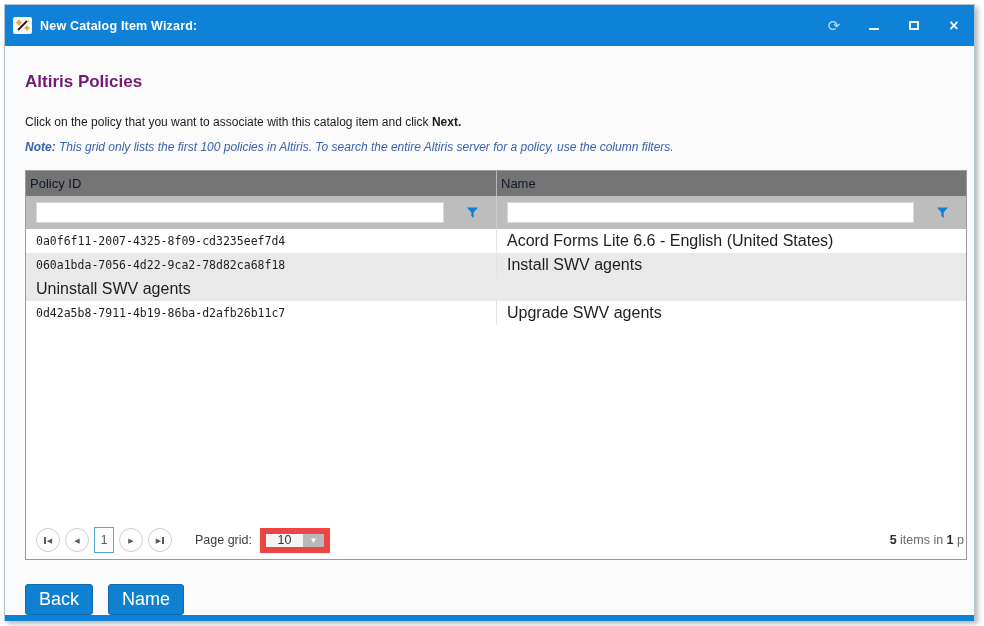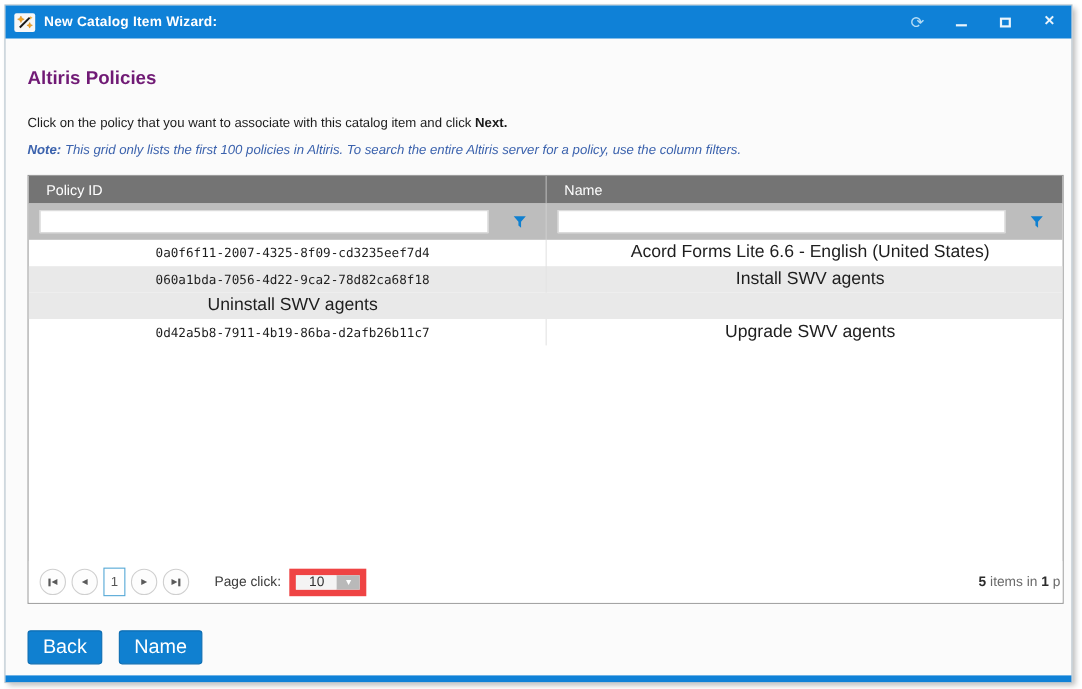--- a/index.html
+++ b/index.html
@@ -14,21 +14,21 @@
     position: absolute;
     left: 4px; top: 4px; right: 9px; bottom: 5px;
     background: #fbfbfb;
     border: 1px solid #b4c2cc;
     box-shadow: 3px 3px 5px rgba(0,0,0,0.28);
     display: flex;
     flex-direction: column;
   }
   
   .titlebar {
-    height: 30px;
+    height: 41px;
     background: #0f81d7;
     display: flex;
     align-items: center;
     padding: 0 12px 0 8px;
     flex: 0 0 auto;
   }
   .app-icon {
     width: 19px; height: 17px;
     background: #f7f7f7;
     border-radius: 2px;
@@ -86,24 +86,24 @@
     height: 390px;
     border: 1px solid #9b9b9b;
     background: #ffffff;
     display: flex;
     flex-direction: column;
     overflow: hidden;
   }
   .grid-header { display: flex; height: 25px; background: #747474; flex: 0 0 auto; }
   .grid-header .hcell {
     width: 50%;
-    color: #ffffff;
+    color: #0f172a;
     font-size: 13px;
     line-height: 25px;
-    padding-left: 16px;
+    padding-left: 4px;
     cursor: pointer;
   }
   .grid-header .hcell + .hcell { border-left: 1px solid #b8b8b8; }
   .filter-row { display: flex; height: 33px; background: #bdbdbd; flex: 0 0 auto; }
   .fcell {
     width: 50%;
     display: flex;
     align-items: center;
     padding: 0 14px 0 10px;
   }
@@ -117,21 +117,21 @@
     padding: 0 4px;
     outline: none;
     margin-right: 18px;
   }
   .funnel-btn {
     width: 20px; height: 21px;
     display: flex; align-items: center; justify-content: center;
     cursor: pointer;
   }
   .rows { flex: 0 0 auto; }
-  .grid-row { display: flex; height: 24px; cursor: pointer; text-align: center; }
+  .grid-row { display: flex; height: 24px; cursor: pointer; }
   .grid-row.alt { background: #e9e9e9; }
   .cell {
     width: 50%;
     font-size: 16px;
     line-height: 24px;
     padding-left: 10px;
     color: #1e1e1e;
     white-space: nowrap;
     overflow: hidden;
   }
@@ -312,21 +312,21 @@
           <span class="tri">◀</span>
         </div>
         <div class="pg-current">1</div>
         <div class="pg-btn">
           <span class="tri">▶</span>
         </div>
         <div class="pg-btn pg-last">
           <span class="tri">▶</span>
             <span class="edge-bar"></span>
         </div>
-        <span class="page-size-label">Page click:</span>
+        <span class="page-size-label">Page grid:</span>
         <div class="page-size-dd">
           <span class="dd-value">10</span>
           <span class="dd-arrow">▼</span>
         </div>
         <span class="pager-info"><b>5</b><span> items in </span><b>1</b><span> p</span></span>
       </div>
 
     </div>
 
     <div class="footer">

